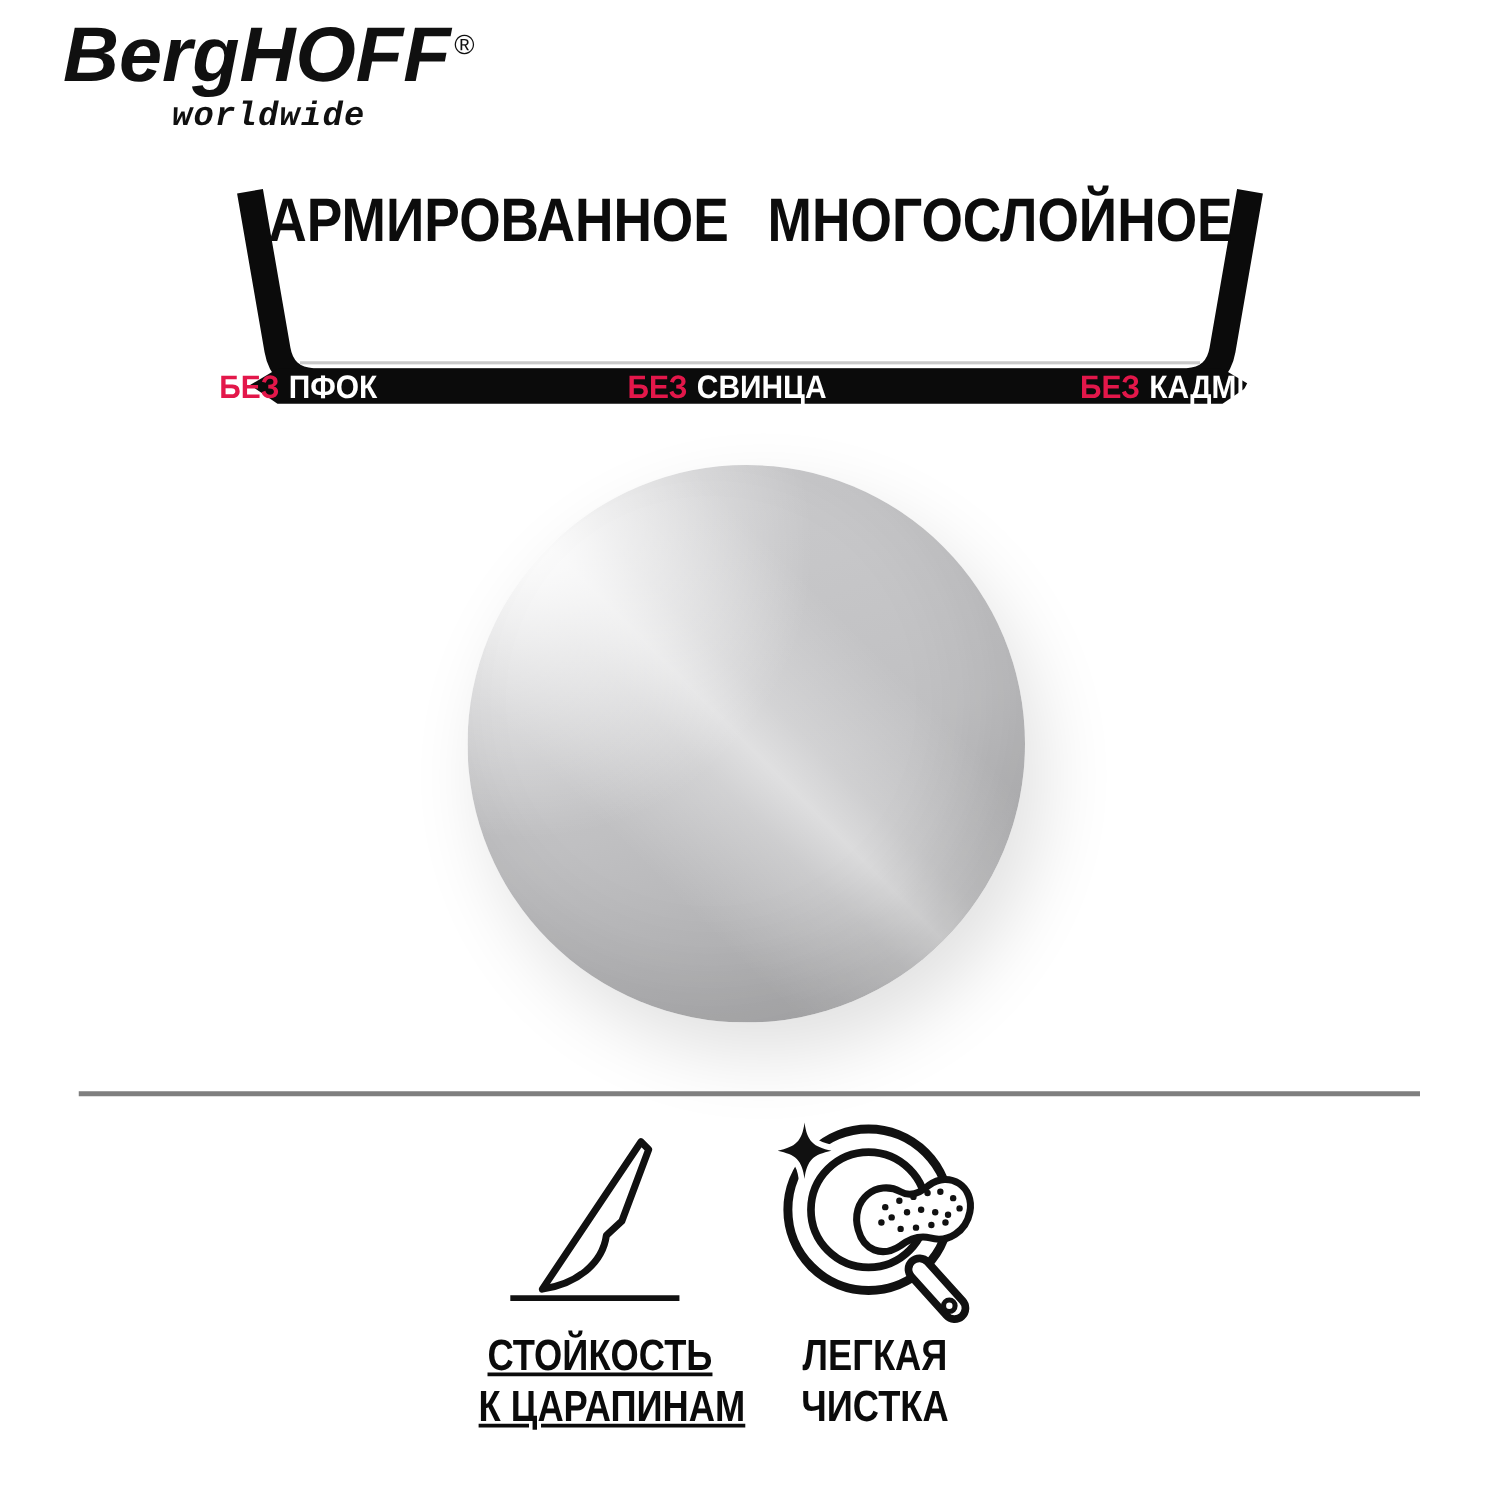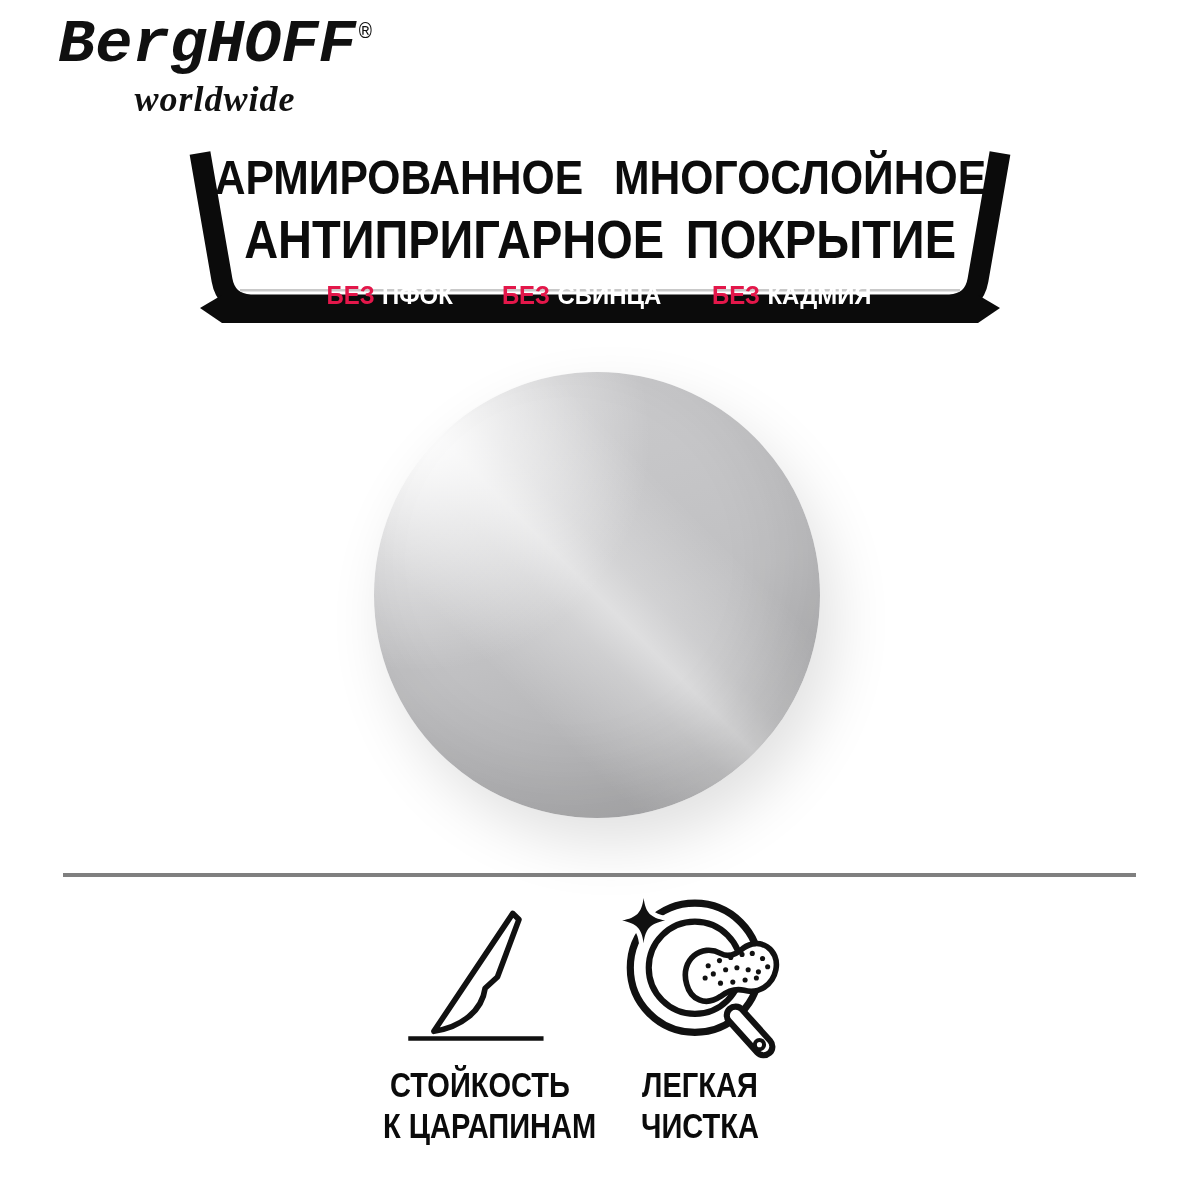--- a/index.html
+++ b/index.html
@@ -7,34 +7,34 @@
     --ink:#0b0b0b;
     --divider-gray:#7f7f7f;
   }
   html,body{margin:0;padding:0;background:#fff;}
   .canvas{
     position:relative;width:1200px;height:1200px;background:#ffffff;overflow:hidden;
     font-family:"Liberation Sans",sans-serif;color:var(--ink);
   }
   
   .logo{position:absolute;left:50px;top:12px;width:330px;text-align:center;color:#101010;}
-  .logo-main{font-family:Liberation Mono, monospace;font-style:italic;font-weight:700;font-size:62px;line-height:1.05;white-space:nowrap;}
+  .logo-main{font-family:Liberation Sans, sans-serif;font-style:italic;font-weight:700;font-size:62px;line-height:1.05;white-space:nowrap;}
   .logo-main sup{font-size:22px;vertical-align:super;font-style:normal;font-weight:400;margin-left:3px;}
-  .logo-tagline{font-family:Liberation Serif, serif;font-style:italic;font-weight:700;font-size:36px;line-height:1;margin-top:4px;letter-spacing:1px;}
+  .logo-tagline{font-family:Liberation Mono, monospace;font-style:italic;font-weight:700;font-size:27px;line-height:1;margin-top:4px;letter-spacing:1px;}
   
   .pan-svg{position:absolute;left:170px;top:145px;width:860px;height:195px;}
   .pan-outline{fill:none;stroke:var(--ink);stroke-width:21;stroke-linejoin:round;}
   .pan-bar{fill:var(--ink);}
   .title{position:absolute;left:0;width:1200px;text-align:center;font-weight:700;color:#0c0c0c;line-height:1;}
   .title span{display:inline-block;transform:scaleX(.87);white-space:nowrap;}
   .title.line1{top:153px;font-size:49px;}
   .title.line1 span{word-spacing:22px;}
   .title.line2{top:212px;font-size:54px;}
   .title.line2 span{word-spacing:10px;}
-  .badges{position:absolute;left:170px;top:280px;width:860px;height:29px;display:flex;justify-content:center;align-items:center;gap:37px;}
+  .badges{position:absolute;left:170px;top:294px;width:860px;height:29px;display:flex;justify-content:space-between;align-items:center;gap:37px;}
   .badge{display:flex;gap:8px;font-weight:700;font-size:26px;line-height:1;transform:scaleX(.92);white-space:nowrap;}
   .badge .prefix{color:var(--accent-red);}
   .badge .substance{color:#ffffff;}
   
   .disc{
     position:absolute;left:374px;top:372px;width:446px;height:446px;border-radius:50%;
     background:
       radial-gradient(circle at 10% 15%, rgba(255,255,255,.95) 0%, rgba(255,255,255,.55) 16%, rgba(255,255,255,0) 42%),
       linear-gradient(45deg, rgba(255,255,255,0) 30%, rgba(255,255,255,.28) 44%, rgba(255,255,255,.5) 50%, rgba(255,255,255,.28) 56%, rgba(255,255,255,0) 70%),
       linear-gradient(160deg, #cbcbcd 0%, #c6c6c8 30%, #c0c0c2 55%, #b3b3b5 78%, #a7a7a9 100%);
@@ -60,21 +60,20 @@
     <div class="logo-tagline">worldwide</div>
   </div>
 
   <svg class="pan-svg" viewBox="0 0 860 195" aria-hidden="true">
     <path class="pan-outline" d="M 30 8 L 52 135 Q 56 158 80 160 L 780 160 Q 804 158 808 135 L 830 8"></path>
     <rect x="70" y="144" width="720" height="2.5" fill="#c9c9c9"></rect>
     <polygon class="pan-bar" points="52,150 808,150 830,163 808,178 52,178 30,163"></polygon>
   </svg>
 
   <div class="title line1"><span>АРМИРОВАННОЕ МНОГОСЛОЙНОЕ</span></div>
-  <div class="title line2"><span>АНТИПРИГАРНОЕ ПОКРЫТИЕ</span></div>
 
   <div class="badges">
     <div class="badge">
       <span class="prefix">БЕЗ</span>
       <span class="substance">ПФОК</span>
     </div>
     <div class="badge">
       <span class="prefix">БЕЗ</span>
       <span class="substance">СВИНЦА</span>
     </div>
@@ -82,21 +81,21 @@
       <span class="prefix">БЕЗ</span>
       <span class="substance">КАДМИЯ</span>
     </div>
   </div>
 
   <div class="disc"></div>
 
   <div class="divider"></div>
 
 
-  <div class="feature" style="left:363px;width:234px;">
+  <div class="feature" style="left:363px;width:234px;text-decoration:underline;">
     <svg viewBox="0 0 160 160" aria-hidden="true">
       <line x1="10" y1="139" x2="142" y2="139" stroke="currentColor" stroke-width="4.5"></line>
       <path d="M 35 132 L 112 17 L 118 23 L 97 79 L 85 90 C 82 112 62 128 35 132 Z" fill="#fff" stroke="currentColor" stroke-width="5.5" stroke-linejoin="round"></path>
     </svg>
     <div class="feature-label">
       <div>СТОЙКОСТЬ</div>
       <div>К ЦАРАПИНАМ</div>
     </div>
   </div>
 

